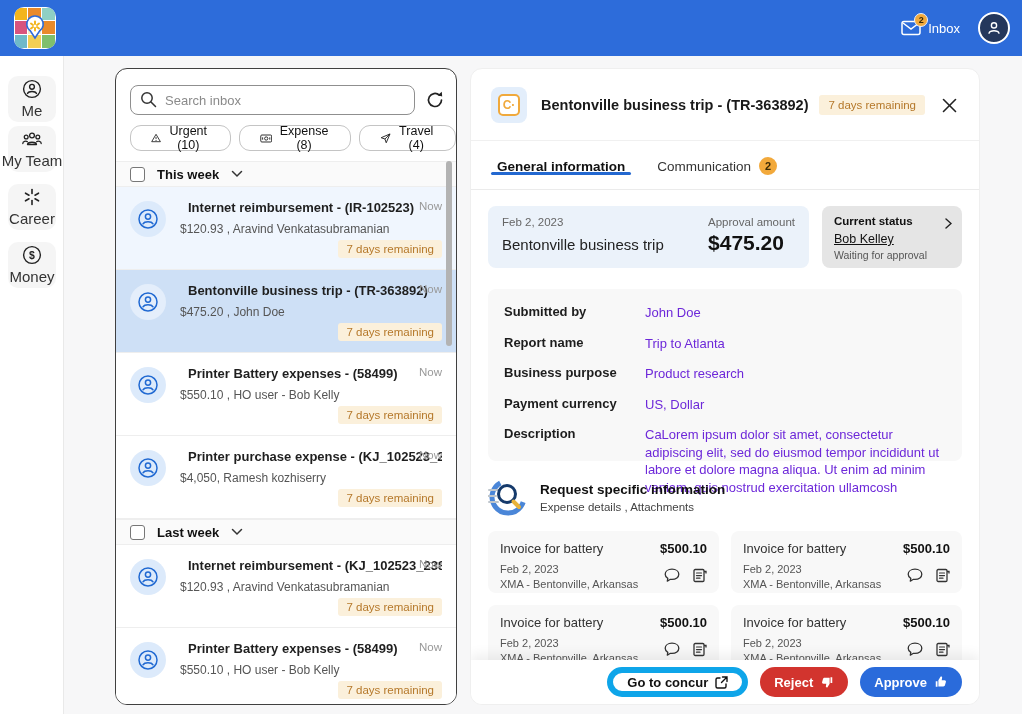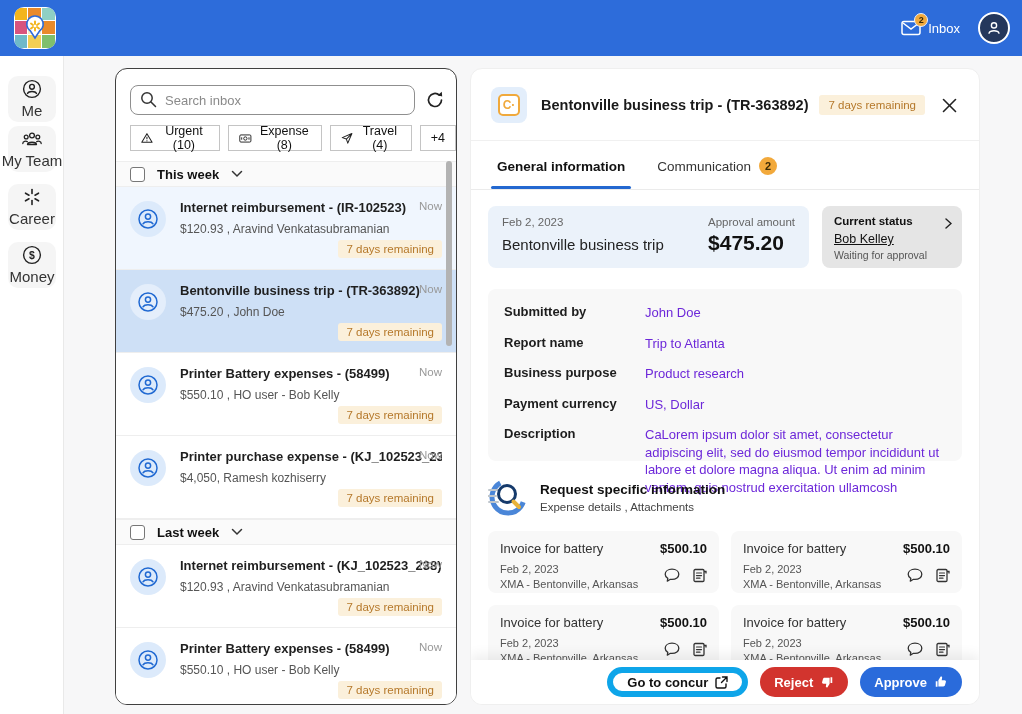--- a/index.html
+++ b/index.html
@@ -30,55 +30,55 @@
   .list-panel { position:absolute; left:115px; top:68px; width:342px; height:637px; background:#fff;
     border:1px solid #404040; border-radius:12px; overflow:hidden; }
   .search-row { position:absolute; left:14px; right:10px; top:16px; height:30px; display:flex; align-items:center; gap:9px; }
   .search-box { flex:1; position:relative; height:30px; }
   .search-box input { width:100%; height:30px; border:1px solid #8F8F8F; border-radius:8px; padding:0 10px 0 34px;
     font-size:13px; color:#333; outline:none; font-family:"Liberation Sans",sans-serif; background:#fff; }
   .search-box input::placeholder { color:#8a8a8a; }
   .search-ic { position:absolute; left:10px; top:6px; }
   .refresh-btn { width:22px; height:22px; background:none; border:none; cursor:pointer; display:flex; align-items:center; justify-content:center; }
   .chips-row { position:absolute; left:14px; top:56px; display:flex; gap:8px; }
-  .chip { height:26px; display:flex; align-items:center; gap:6px; border:1px solid #C4C4C4; border-radius:0;
-    background:#fff; padding:0 10px; font-size:12.5px; color:#111; cursor:pointer; font-family:"Liberation Sans",sans-serif; }
+  .chip { height:26px; display:flex; align-items:center; gap:6px; border:1px solid #C4C4C4; border-radius:11px;
+    background:#fff; padding:0 20px; font-size:12.5px; color:#111; cursor:pointer; font-family:"Liberation Sans",sans-serif; }
   .list-body { position:absolute; left:0; right:0; top:92px; bottom:0; overflow:hidden; }
   .sec-head { height:26px; background:#FAFAFA; border-top:1px solid #EEE; border-bottom:1px solid #EEE;
     display:flex; align-items:center; gap:12px; padding:0 14px; }
   .checkbox { width:15px; height:15px; border:1.5px solid #777; border-radius:3px; background:#fff; cursor:pointer; flex:none; }
   .sec-label { font-size:13px; font-weight:bold; color:#111; }
   .li { position:relative; height:83px; padding:13px 14px 0 64px; border-bottom:1px solid #EEE; cursor:pointer; background:#fff; }
   .li.unread { background:#F0F6FE; }
   .li.selected { background:#CEE0F6; }
   .li .avatar { position:absolute; left:14px; top:14px; width:36px; height:36px; border-radius:50%;
     background:#DCEAFB; display:flex; align-items:center; justify-content:center; }
   .li.selected .avatar { background:#E4EEFB; }
-  .li-title { font-size:13px; font-weight:bold; color:#1f1f1f; padding-right:44px; white-space:nowrap; overflow:hidden; }
+  .li-title { font-size:13px; font-weight:bold; color:#1f1f1f; padding-right:44px; white-space:nowrap; overflow:hidden;margin-left:8px; }
   .li-sub { font-size:12px; color:#555; margin-top:7px; }
   .li-time { position:absolute; right:14px; top:13px; font-size:11.5px; color:#999; }
   .badge-cream { position:absolute; right:14px; bottom:11px; background:#FBF0DB; color:#B5782A;
     font-size:11.5px; padding:3px 8px; border-radius:3px; }
   .list-scrollbar { position:absolute; right:4px; top:92px; width:6px; height:185px; background:#B3B3B3; border-radius:3px; }
   
   .detail-panel { position:absolute; left:470px; top:68px; width:510px; height:637px; background:#fff;
     border:1px solid #EFEFEF; border-radius:12px; overflow:hidden; }
   .dp-header { position:absolute; left:0; right:0; top:0; height:72px; border-bottom:1px solid #F0F0F0; }
   .dp-logo { position:absolute; left:20px; top:18px; width:36px; height:36px; border-radius:8px; background:#E3EEFB;
     display:flex; align-items:center; justify-content:center; }
   .concur-mark { width:22px; height:22px; border:2.5px solid #F0A93C; border-radius:5px; color:#F0A93C;
     font-weight:bold; font-size:12px; display:flex; align-items:center; justify-content:center; background:#fff; }
   .dp-title { position:absolute; left:70px; top:28px; font-size:14.5px; font-weight:bold; color:#1a1a1a; }
   .dp-badge { position:absolute; right:54px; top:26px; background:#FBF0DB; color:#B5782A; font-size:11.5px;
     padding:4px 9px; border-radius:3px; }
   .dp-close { position:absolute; right:18px; top:24px; width:24px; height:24px; background:none; border:none;
     cursor:pointer; display:flex; align-items:center; justify-content:center; }
   .tabs { position:absolute; left:26px; top:88px; display:flex; gap:32px; }
   .tabs-underline { position:absolute; left:0; right:0; top:120px; height:1px; background:#EBEBEB; }
-  .tab { position:relative; font-size:13.5px; color:#333; padding-bottom:14px; cursor:pointer; display:flex; align-items:center; gap:8px; }
+  .tab { position:relative; font-size:13.5px; color:#333; padding-bottom:0; cursor:pointer; display:flex; align-items:center; gap:8px; }
   .tab.active { font-weight:bold; color:#111; }
   .tab.active::after { content:""; position:absolute; left:-6px; right:-6px; bottom:0; height:3px; background:#2368D0; border-radius:2px; }
   .tab-badge { width:18px; height:18px; border-radius:50%; background:#F2A93B; color:#3A2A05; font-size:11px; font-weight:bold;
     display:flex; align-items:center; justify-content:center; }
   .summary-row { position:absolute; left:17px; right:17px; top:137px; height:62px; display:flex; gap:13px; }
   .sum-card { flex:1; background:#EBF2FA; border-radius:8px; padding:10px 14px; display:flex; justify-content:space-between; }
   .sum-date { font-size:11.5px; color:#666; }
   .sum-name { font-size:15px; color:#222; margin-top:8px; }
   .sum-right { }
   .sum-approval { font-size:11.5px; color:#666; }

